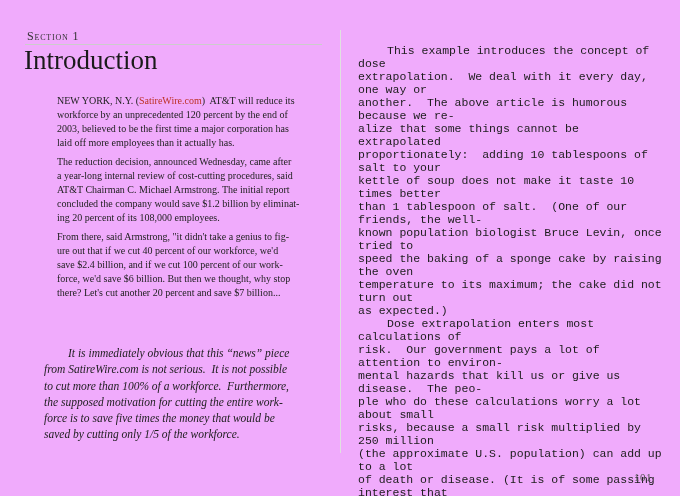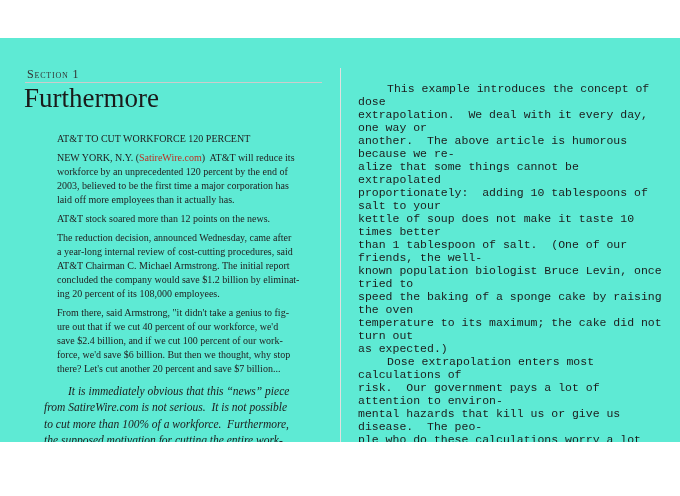--- a/index.html
+++ b/index.html
@@ -1,26 +1,25 @@
 <!DOCTYPE html>
 <html><head>
 <meta charset="utf-8">
 <style>
   html, body {
     margin: 0; padding: 0;
     background: #ffffff;
   }
   .canvas {
     position: relative;
-    width: 680px; height: 404px;
-    background: #5eead4;
+    width: 680px; height: 496px;
+    background: #f0abfc;
     overflow: hidden;
     font-family: "Liberation Serif", "DejaVu Serif", serif;
     color: #1c1c1c;
-    margin-top: 38px;
   }
   .section-label {
     position: absolute; left: 27px; top: 29px;
     font-size: 12px; font-variant: small-caps;
     letter-spacing: 0.8px; color: #333333;
   }
   .title-rule {
     position: absolute; left: 25px; top: 44px;
     width: 297px; height: 1px; background: #cccccc;
   }
@@ -55,29 +54,27 @@
   }
 </style>
 </head>
 <body>
 
 <div class="canvas">
 
   <div>
     <div class="section-label">Section 1</div>
     <div class="title-rule" style="background: rgb(204, 204, 204);"></div>
-    <div class="page-title">Furthermore</div>
+    <div class="page-title">Introduction</div>
 
     <div class="quote">
-      <p>AT&amp;T TO CUT WORKFORCE 120 PERCENT</p>
       <p><span>NEW YORK, N.Y. (</span><span class="quote-link" style="color: rgb(189, 49, 36); text-align: right;">SatireWire.com</span><span>)  AT&amp;T will reduce its
 workforce by an unprecedented 120 percent by the end of
 2003, believed to be the first time a major corporation has
 laid off more employees than it actually has.</span></p>
-      <p>AT&amp;T stock soared more than 12 points on the news.</p>
       <p>The reduction decision, announced Wednesday, came after
 a year-long internal review of cost-cutting procedures, said
 AT&amp;T Chairman C. Michael Armstrong. The initial report
 concluded the company would save $1.2 billion by eliminat-
 ing 20 percent of its 108,000 employees.</p>
       <p>From there, said Armstrong, "it didn't take a genius to fig-
 ure out that if we cut 40 percent of our workforce, we'd
 save $2.4 billion, and if we cut 100 percent of our work-
 force, we'd save $6 billion. But then we thought, why stop
 there? Let's cut another 20 percent and save $7 billion...</p>

